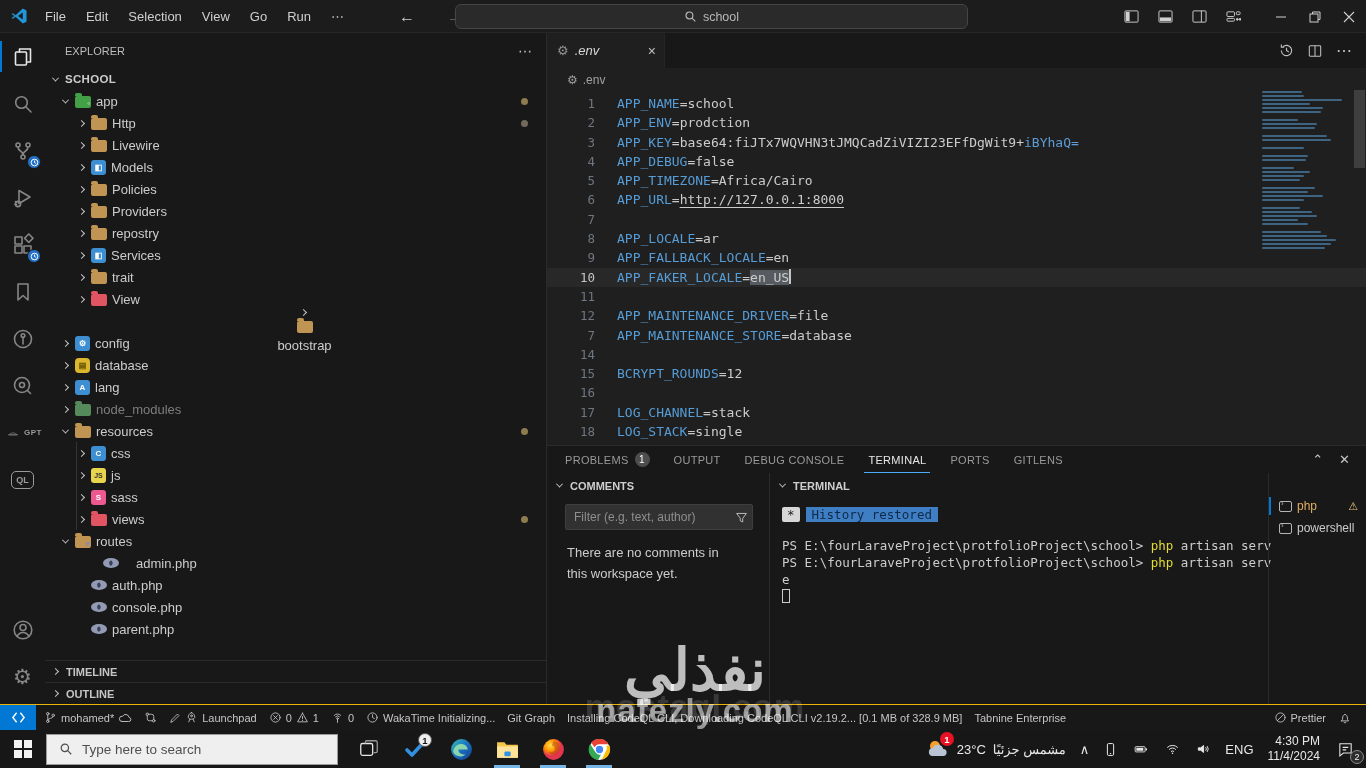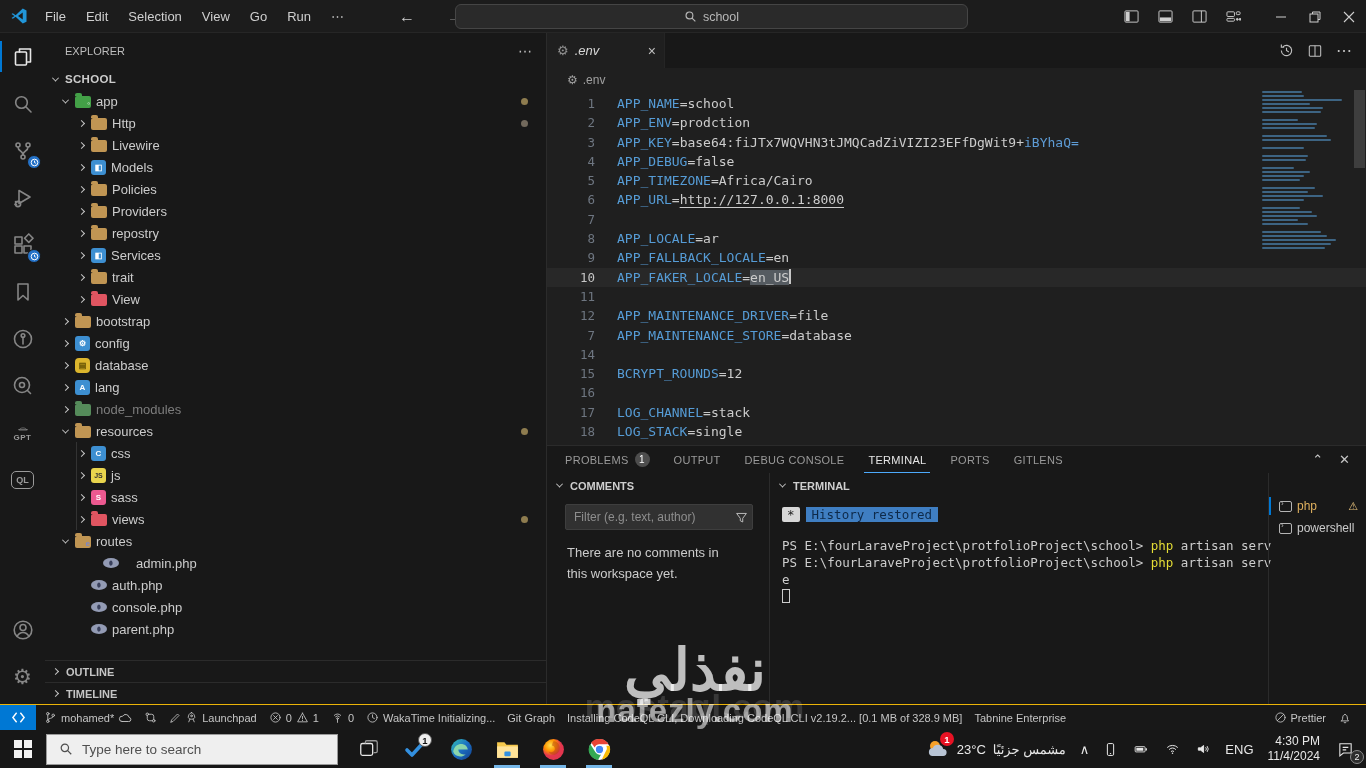--- a/index.html
+++ b/index.html
@@ -25,21 +25,21 @@
   .tb-gap { width:14px; }
 
   
   .activitybar { position:absolute; left:0; top:33px; width:45px; height:671px; background:#181818; display:flex; flex-direction:column; align-items:center; }
   .ab-item { position:relative; width:45px; height:47px; display:flex; align-items:center; justify-content:center; color:#868686; }
   .ab-item.active { color:#e7e7e7; }
   .ab-item.active::before { content:""; position:absolute; left:0; top:8px; bottom:8px; width:2px; background:#0078d4; }
   .ab-badge { position:absolute; right:4px; bottom:5px; width:14px; height:14px; border-radius:50%; background:#2472c8; border:1.5px solid #181818; display:flex; align-items:center; justify-content:center; }
   .ab-bottom { position:absolute; bottom:4px; left:0; width:45px; display:flex; flex-direction:column; align-items:center; }
   .ab-txt { font-size:8px; font-weight:700; letter-spacing:.5px; color:#9a9a9a; line-height:1; }
-  .gpt-hat { display:flex; flex-direction:column; align-items:center; gap:1px; }
+  .gpt-hat { display:flex; flex-direction:row; align-items:center; gap:1px; }
   .ql-box { border:1.6px solid #9a9a9a; border-radius:5px; font-size:9px; font-weight:700; color:#9a9a9a; padding:3px 4px; }
 
   
   .sidebar { position:absolute; left:45px; top:33px; width:502px; height:671px; background:#181818; border-right:1px solid #2b2b2b; }
   .sb-header { height:35px; display:flex; align-items:center; justify-content:space-between; padding:0 12px 0 20px; }
   .sb-title { font-size:11px; color:#bdbdbd; }
   .sb-more { color:#bdbdbd; letter-spacing:2px; font-size:14px; }
   .tree { font-size:13px; }
   .trow { position:relative; height:22px; display:flex; align-items:center; gap:5px; color:#cccccc; }
   .trow .lbl { white-space:nowrap; }
@@ -395,21 +395,21 @@
         <div class="trow" style="padding-left: 34px;">
           <span class="chev right"></span>
           <span class="fic f-tan"></span>
           <span class="lbl">trait</span>
         </div>
         <div class="trow" style="padding-left: 34px;">
           <span class="chev right"></span>
           <span class="fic f-red"></span>
           <span class="lbl">View</span>
         </div>
-        <div class="trow" style="padding-left: 18px;">
+        <div class="trow" style="padding-left: 18px; flex-direction: column;">
           <span class="chev right"></span>
           <span class="fic f-tan"></span>
           <span class="lbl">bootstrap</span>
         </div>
         <div class="trow" style="padding-left: 18px;">
           <span class="chev right"></span>
           <span class="sic s-blue">⚙</span>
           <span class="lbl">config</span>
         </div>
         <div class="trow" style="padding-left: 18px;">
@@ -478,25 +478,25 @@
         </div>
         <div class="trow" style="padding-left: 34px;">
           <span class="chev none"></span>
           <span class="php-ic">⬮</span>
           <span class="lbl">parent.php</span>
         </div>
       </div>
     <div class="sb-sections">
       <div class="sb-section">
           <span class="chev right"></span>
+          <span>TIMELINE</span>
+        </div>
+      <div class="sb-section">
+          <span class="chev right"></span>
           <span>OUTLINE</span>
-        </div>
-      <div class="sb-section">
-          <span class="chev right"></span>
-          <span>TIMELINE</span>
         </div>
     </div>
   </div>
 
   <div class="editor">
     <div class="tabbar">
       <div class="tab">
         <span class="gear">⚙</span>
         <span class="tname">.env</span>
         <span class="x">×</span>

